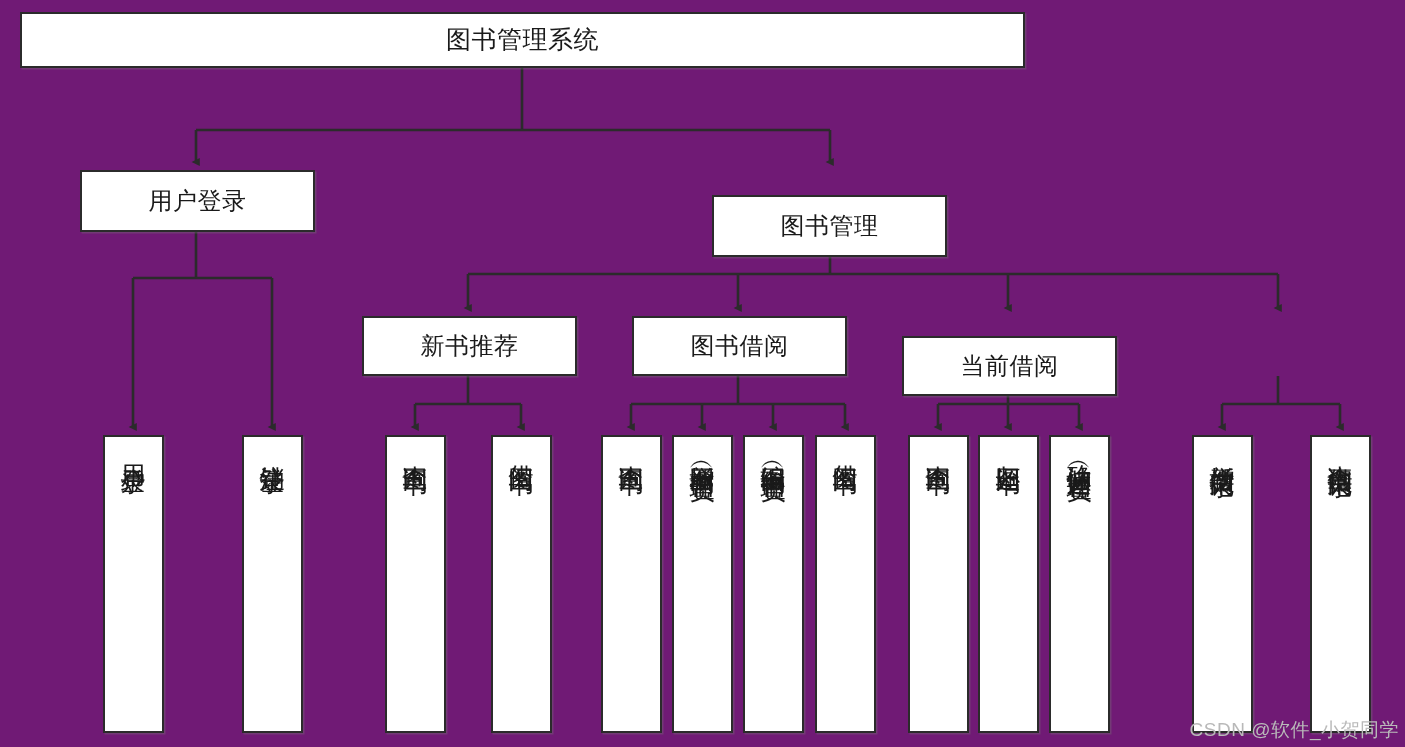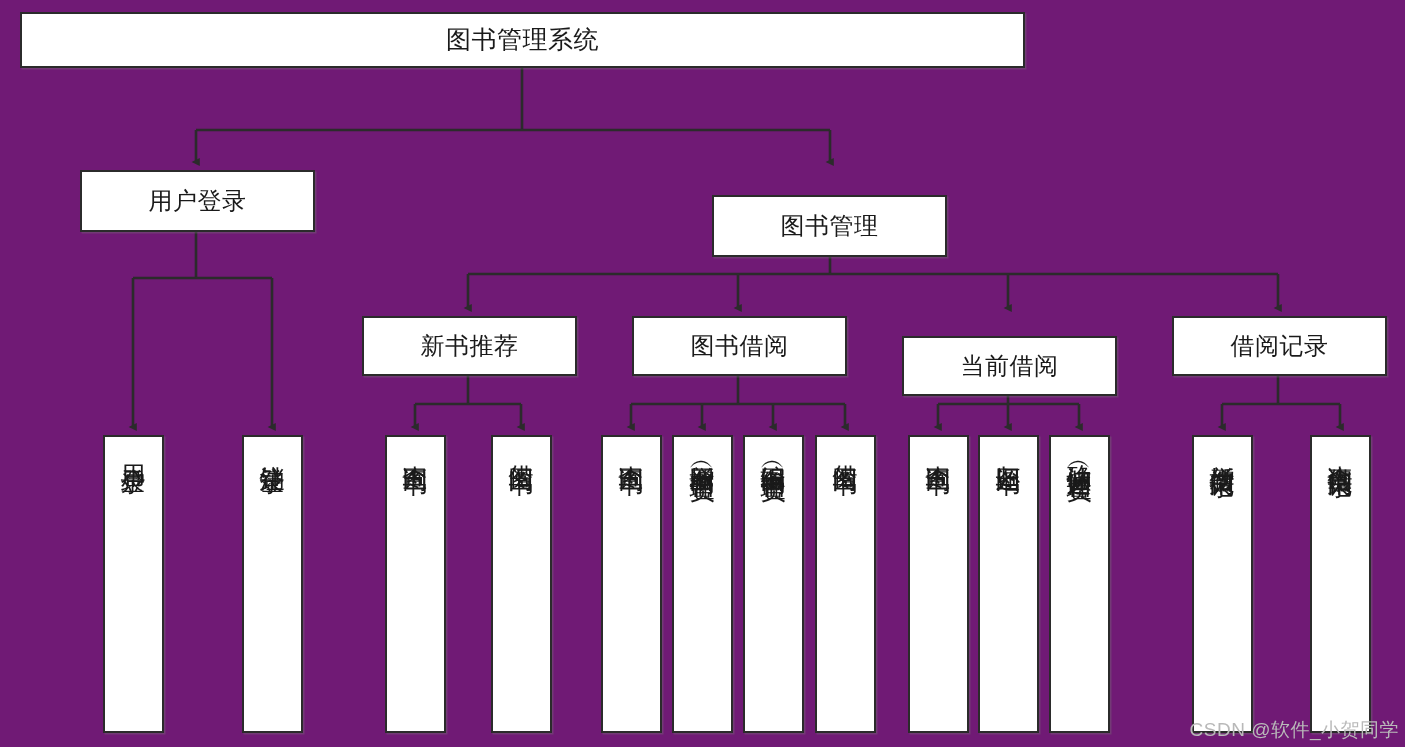--- a/index.html
+++ b/index.html
@@ -146,23 +146,20 @@
 
   <div class="node h-node" style="left:632px; top:316px; width:215px; height:60px;">
     <span class="label">图书借阅</span>
   </div>
   <div class="node h-node" style="left:362px; top:316px; width:215px; height:60px;">
     <span class="label">新书推荐</span>
   </div>
   <div class="node h-node" style="left:902px; top:336px; width:215px; height:60px;">
     <span class="label">当前借阅</span>
   </div>
-  <div class="node h-node" style="left:1172px; top:316px; width:215px; height:60px;">
-    <span class="label">借阅记录</span>
-  </div>
 
   <div class="node v-node" style="left:103px; top:435px; width:61px; height:298px;">
     <span class="label">用户登录</span>
   </div>
   <div class="node v-node" style="left:242px; top:435px; width:61px; height:298px;">
     <span class="label">注销登录</span>
   </div>
 
   <div class="node v-node" style="left:385px; top:435px; width:61px; height:298px;">
     <span class="label">查询图书</span>

